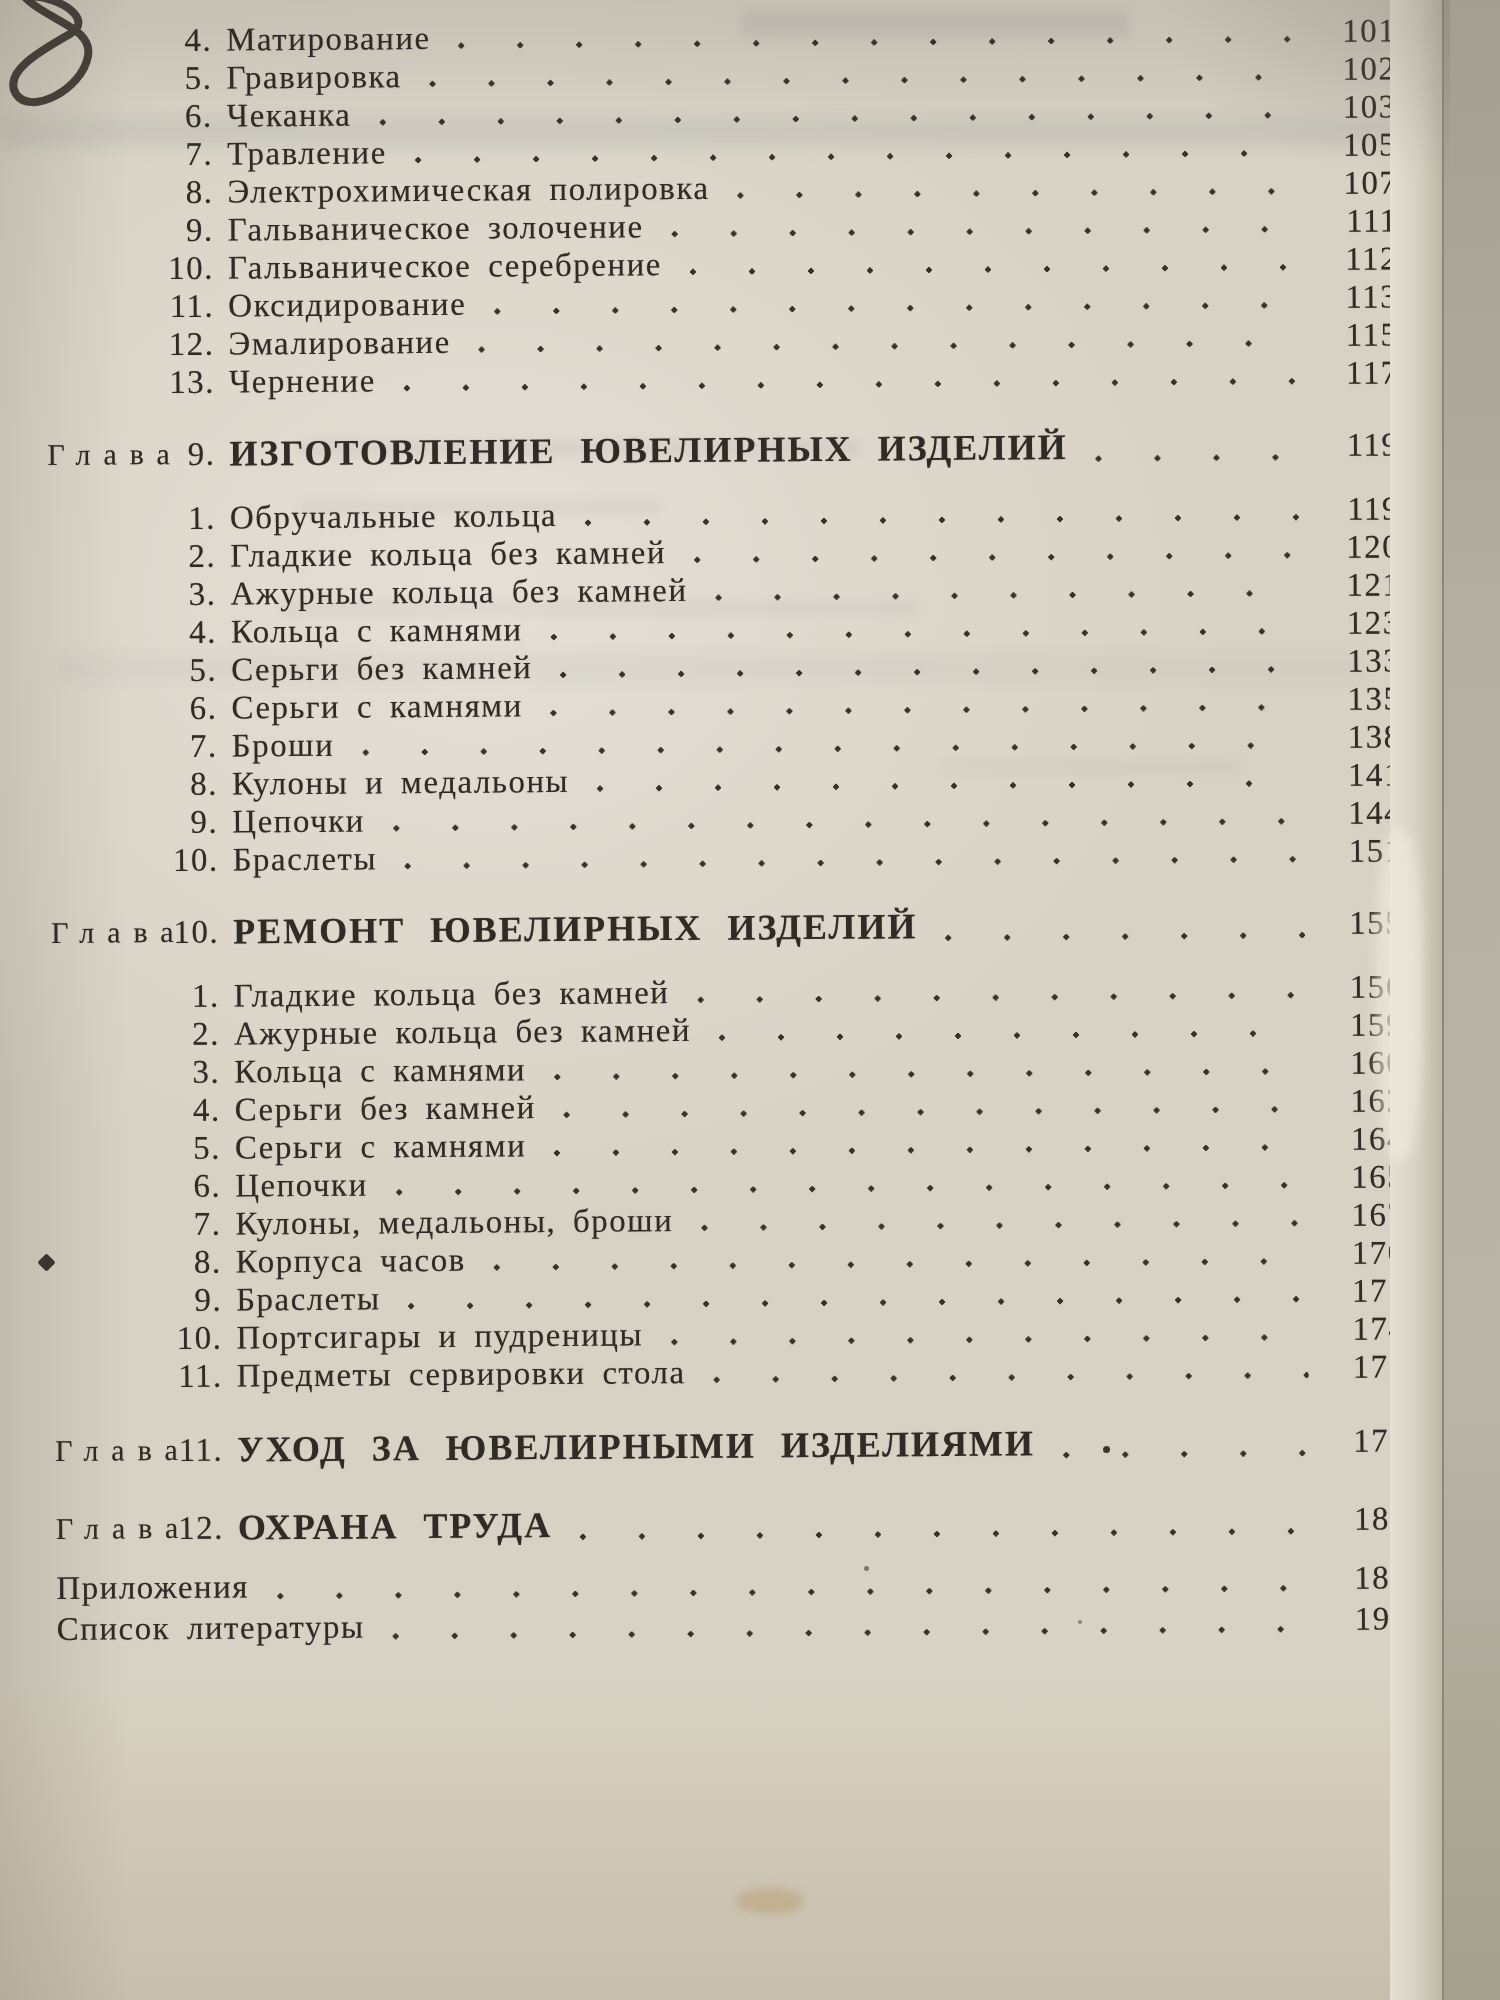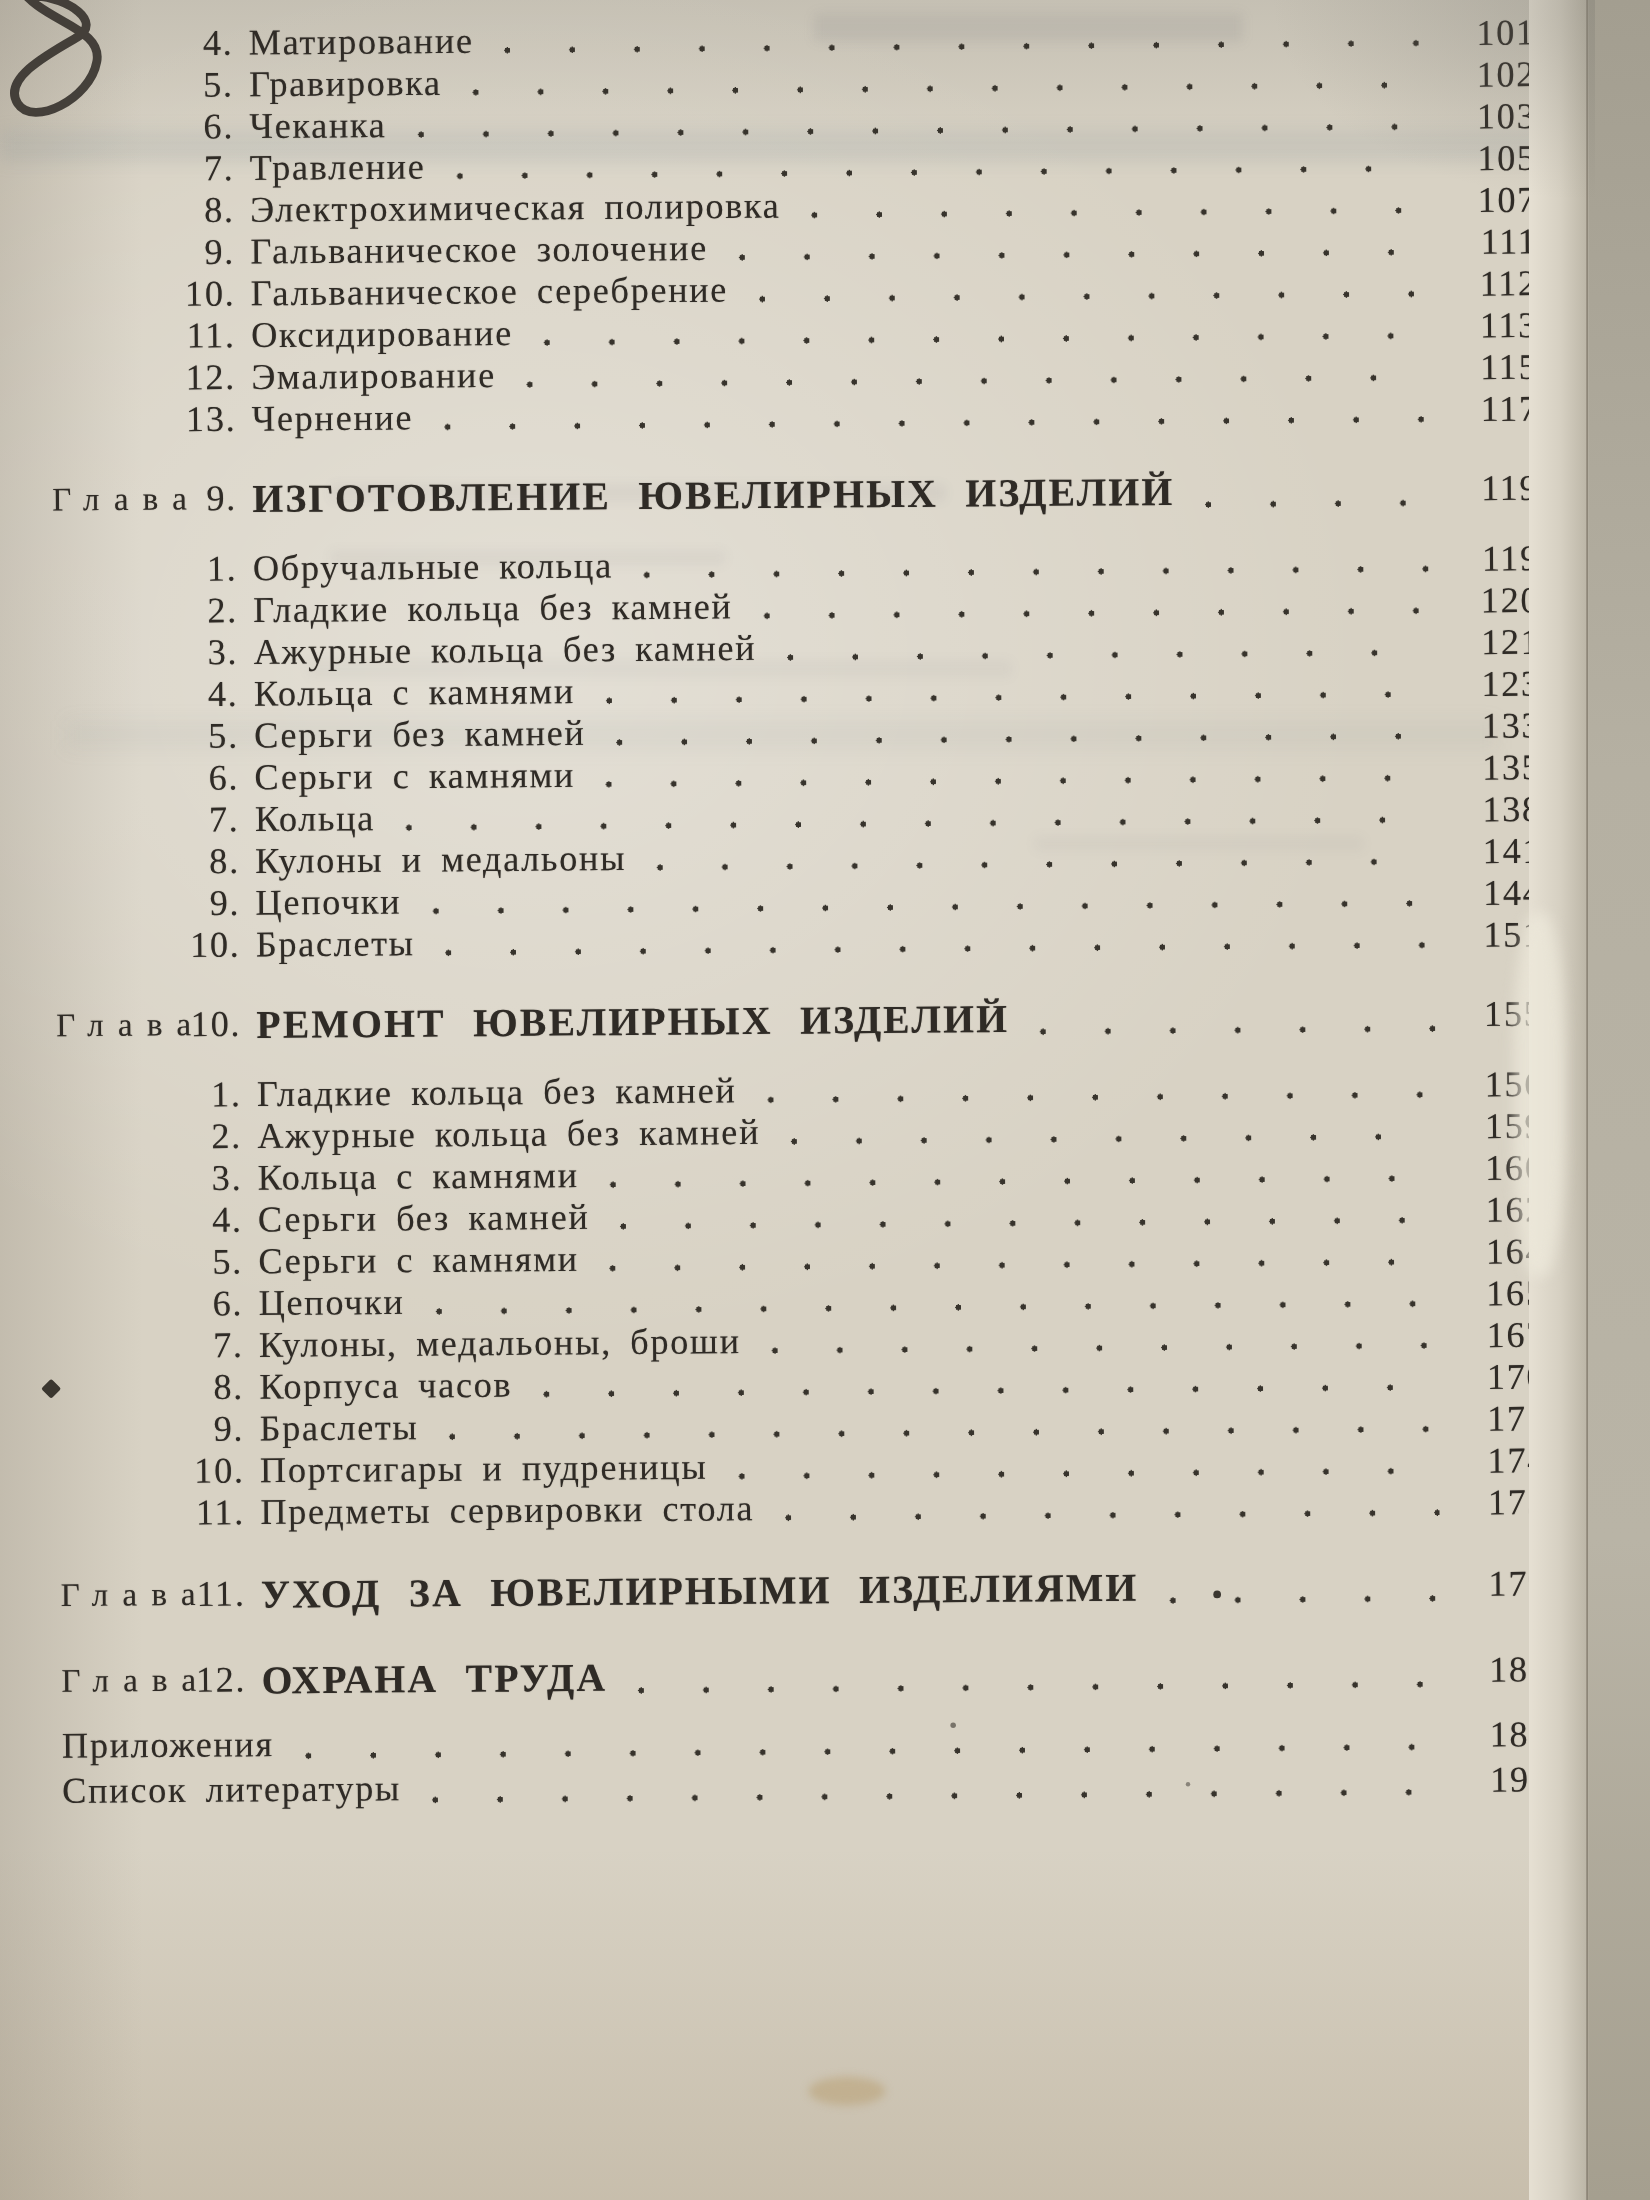--- a/index.html
+++ b/index.html
@@ -202,21 +202,21 @@
         <span class="pagenum">133</span>
       </div>
       <div class="row">
         <span class="numcol">6.</span>
         <span class="lbl">Серьги с камнями</span>
         <span class="leader"></span>
         <span class="pagenum">135</span>
       </div>
       <div class="row">
         <span class="numcol">7.</span>
-        <span class="lbl">Кольца</span>
+        <span class="lbl">Броши</span>
         <span class="leader"></span>
         <span class="pagenum">138</span>
       </div>
       <div class="row">
         <span class="numcol">8.</span>
         <span class="lbl">Кулоны и медальоны</span>
         <span class="leader"></span>
         <span class="pagenum">141</span>
       </div>
       <div class="row">

